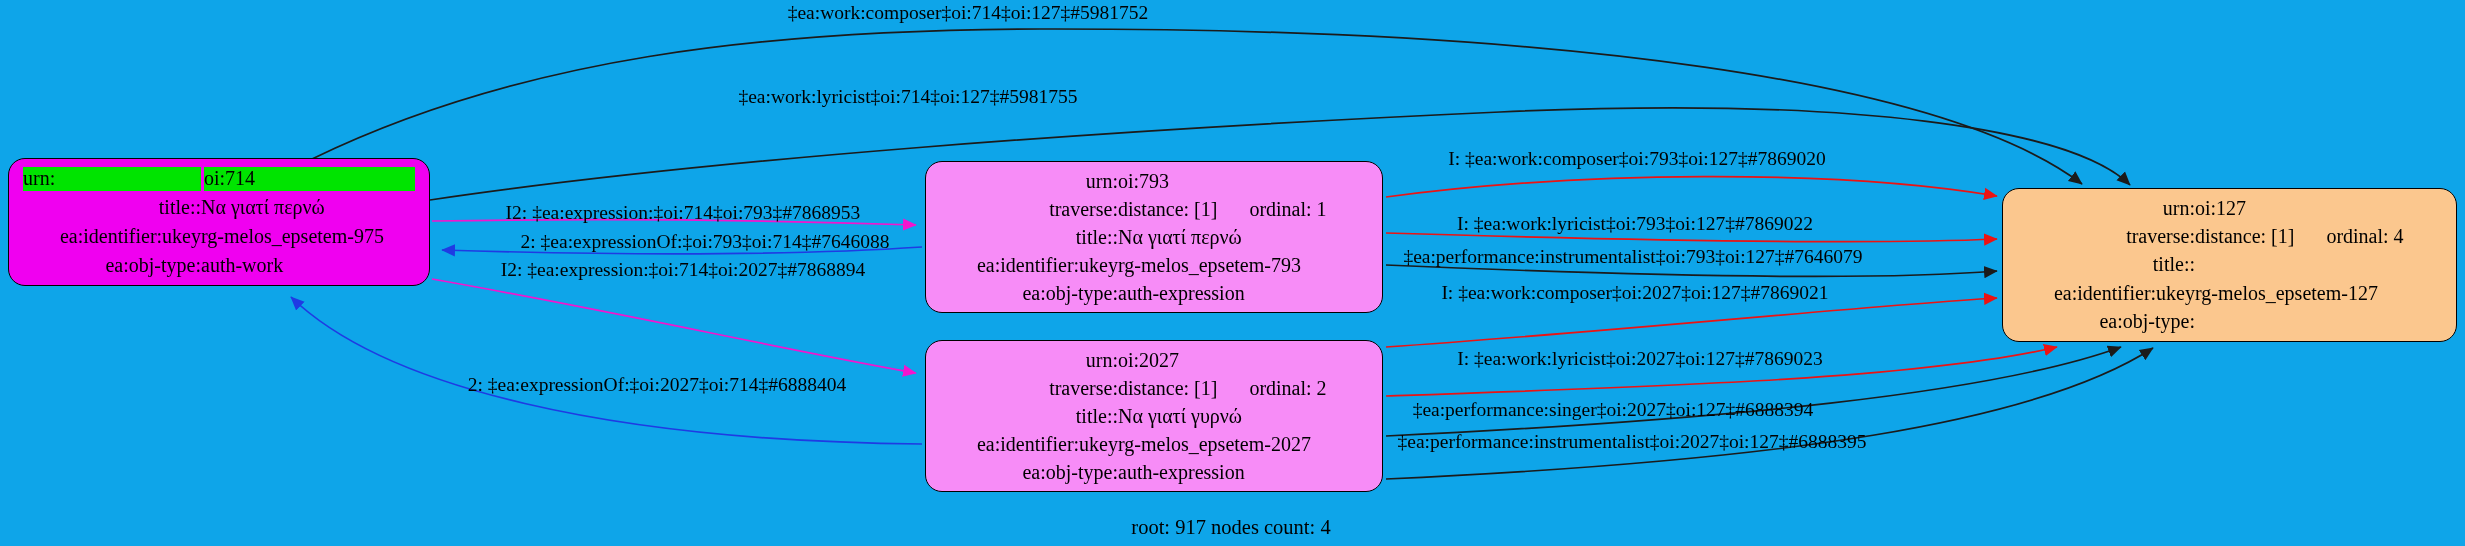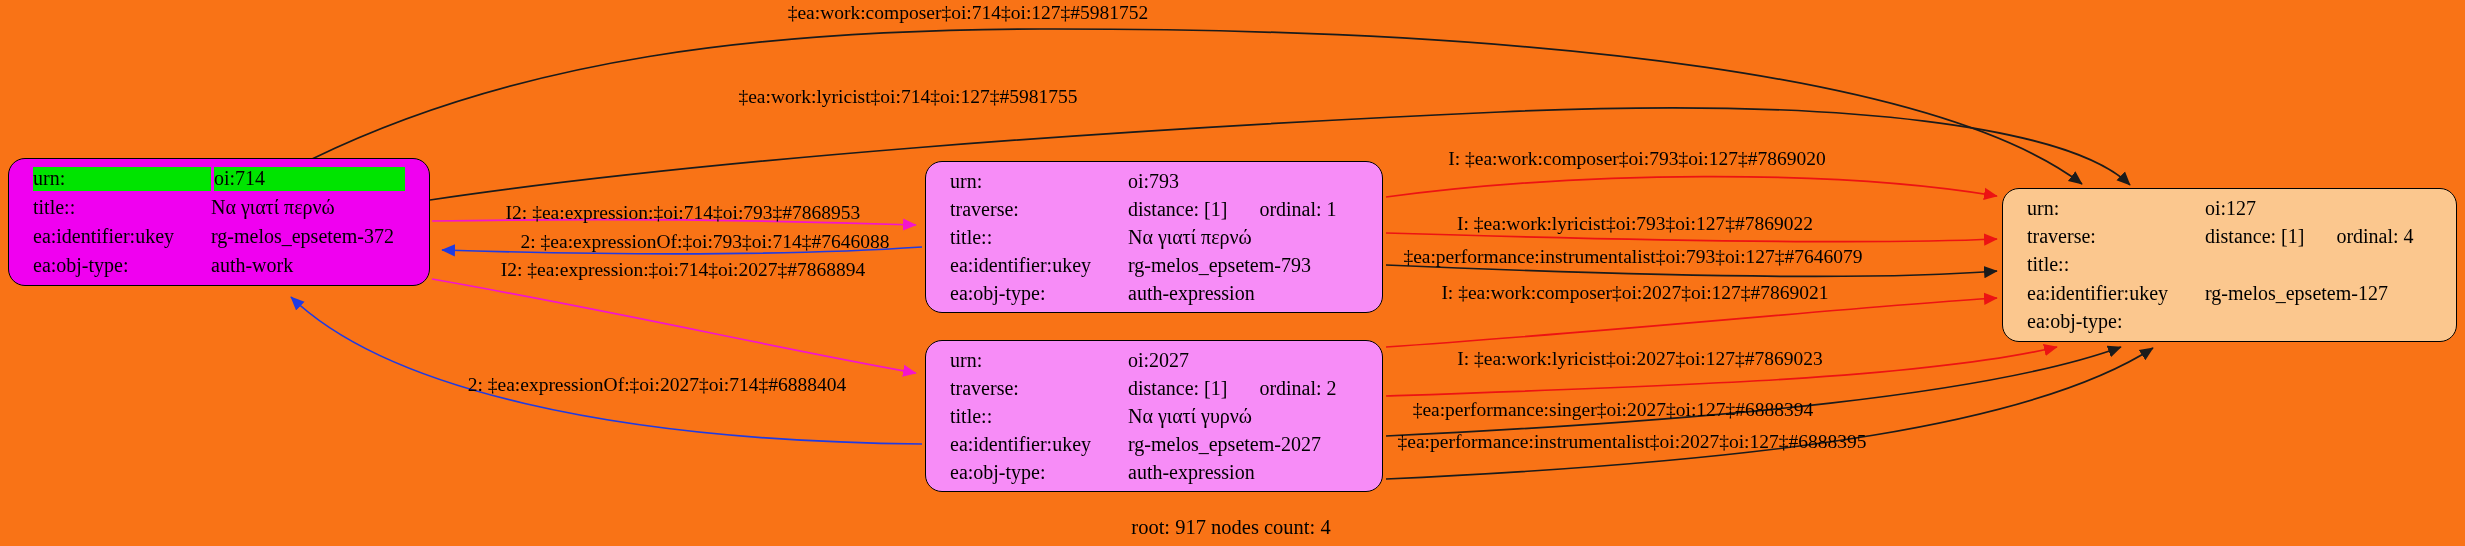--- a/index.html
+++ b/index.html
@@ -1,17 +1,17 @@
 <!DOCTYPE html>
 <html><head>
 <meta charset="utf-8">
 <style>
   html,body { margin:0; padding:0; background:#ffffff; }
   .stage {
-    position:relative; width:2465px; height:546px; background:#f97316;
+    position:relative; width:2465px; height:546px; background:#0ea5e9;
     font-family:"Liberation Serif", serif; color:#000; overflow:hidden;
   }
   .edge-layer { position:absolute; left:0; top:0; width:2465px; height:546px; }
   .edge { fill:none; stroke-width:1.7px; }
   .edge-black   { stroke:#1b1b1b; }
   .edge-red     { stroke:#ec1313; }
   .edge-blue    { stroke:#1f3be3; }
   .edge-magenta { stroke:#f414ce; }
 
   .elabel {
@@ -26,21 +26,21 @@
   .node {
     position:absolute; box-sizing:border-box;
     border:1.5px solid #000; border-radius:17px;
     display:flex; flex-direction:column; justify-content:space-evenly;
     padding:4px 0; font-size:20px;
   }
   .node-work       { background:#f000f0; }
   .node-expression { background:#f78cf7; }
   .node-person     { background:#fbc78e; }
 
-  .row { display:flex; align-items:center; height:26px; margin:0 24px; }
+  .row { display:flex; align-items:center; height:26px; margin:0 14px;text-align:right; }
   .cell-key { flex:0 0 178px; white-space:nowrap; }
   .cell-val { flex:1; display:flex; column-gap:32px; white-space:nowrap; }
   .row-hl { column-gap:3px; }
   .row-hl .cell-key, .row-hl .cell-val { background:#00e400; height:24px; display:flex; align-items:center; }
 </style>
 </head>
 <body>
 
 <div class="stage">
 
@@ -93,21 +93,21 @@
     <div class="row row-hl">
       <span class="cell-key">urn:</span>
       <span class="cell-val">oi:714</span>
     </div>
     <div class="row">
       <span class="cell-key">title::</span>
       <span class="cell-val">Να γιατί περνώ</span>
     </div>
     <div class="row">
       <span class="cell-key">ea:identifier:ukey</span>
-      <span class="cell-val">rg-melos_epsetem-372</span>
+      <span class="cell-val">rg-melos_epsetem-975</span>
     </div>
     <div class="row">
       <span class="cell-key">ea:obj-type:</span>
       <span class="cell-val">auth-work</span>
     </div>
   </div>
 
   <div class="node node-expression" style="left:925px; top:161px; width:458px; height:152px;">
     <div class="row">
       <span class="cell-key">urn:</span>

